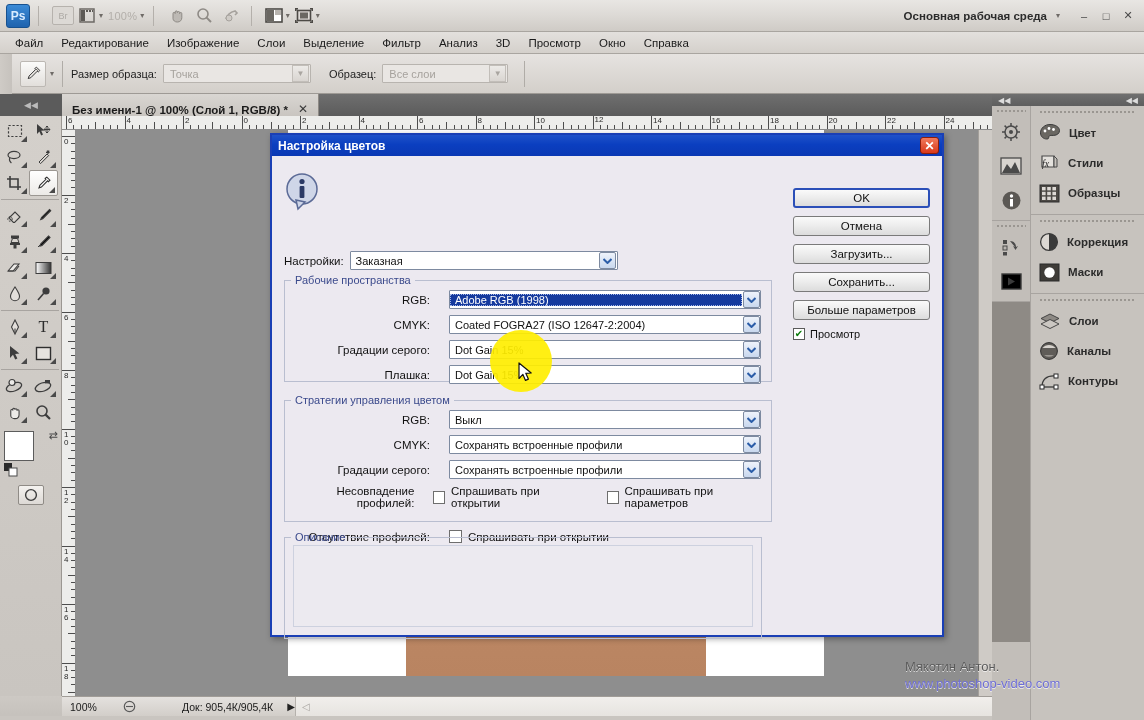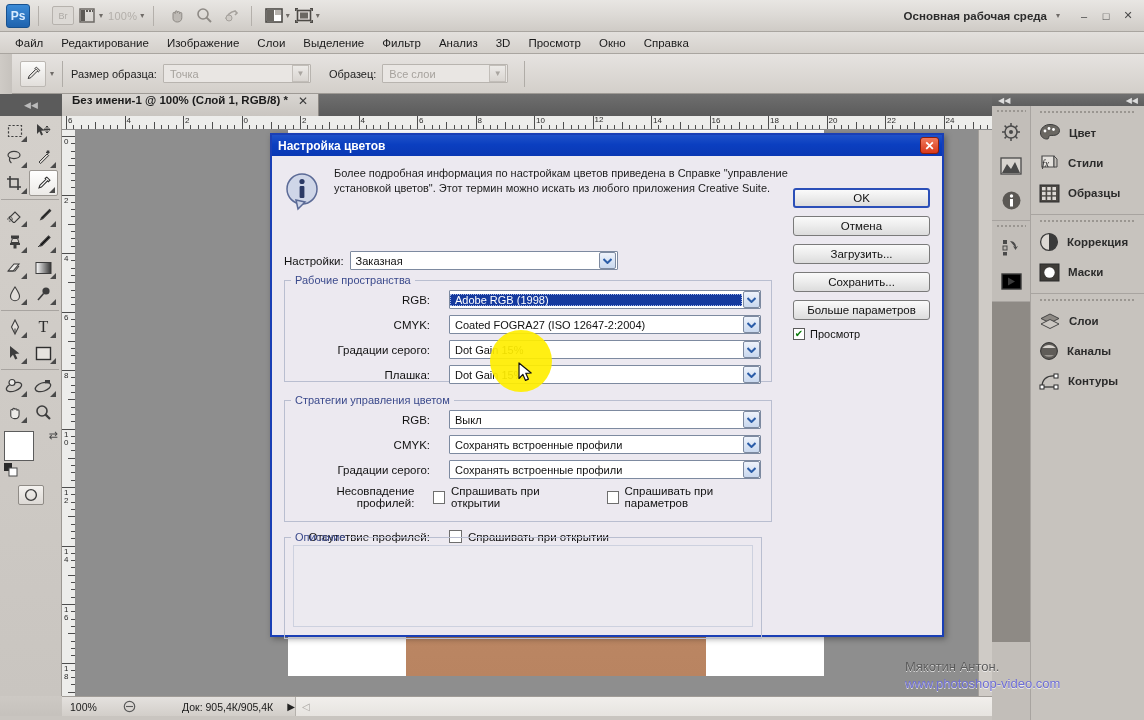--- a/index.html
+++ b/index.html
@@ -91,21 +91,21 @@
   }
 
   
   .tabbar {
     position: absolute; left: 62px; top: 94px; width: 930px; height: 22px;
     background: linear-gradient(180deg,#6f6f6f,#5b5b5b);
     display: flex; align-items: flex-end;
   }
   .doc-tab {
     height: 22px; padding: 0 10px; background: linear-gradient(180deg,#d9d6d2,#c9c5c0);
-    border-right: 1px solid #8e8a85; display: flex; align-items: flex-start;
+    border-right: 1px solid #8e8a85; display: flex; align-items: flex-end;
     font-size: 11.5px; font-weight: bold; color: #1a1a1a; gap: 10px;
   }
   .tab-close { color: #3a3a3a; font-size: 12px; font-weight: normal; }
   .lp-grip {
     position: absolute; left: 0; top: 94px; width: 62px; height: 22px;
     background: #5b5b5b; color:#bbb; font-size:9px;
     display:flex;align-items:center;justify-content:center;
   }
 
   
@@ -1059,21 +1059,20 @@
 
       <div class="info-row">
         <div class="info-icon">
           <svg width="36" height="40" viewBox="0 0 36 40">
             <circle cx="18" cy="17" r="15" fill="#cfd6e8" stroke="#5b6a96" stroke-width="1.5"></circle>
             <path d="M12 28l2 9 7-7z" fill="#cfd6e8" stroke="#5b6a96" stroke-width="1.5"></path>
             <circle cx="18" cy="9.5" r="2.6" fill="#2b3a66"></circle>
             <rect x="15.6" y="14" width="4.8" height="12" rx="1" fill="#2b3a66"></rect>
           </svg>
         </div>
-        <div class="info-text">Более подробная информация по настройкам цветов приведена в Справке "управление установкой цветов". Этот термин можно искать из любого приложения Creative Suite.</div>
       </div>
 
       <div class="side-btns">
         <div class="dbtn default">OK</div>
         <div class="dbtn">Отмена</div>
         <div class="dbtn">Загрузить...</div>
         <div class="dbtn">Сохранить...</div>
         <div class="dbtn wide" style="margin-top:8px;">Больше параметров</div>
         <div class="preview-row">
           <span class="cbx">✔</span>

